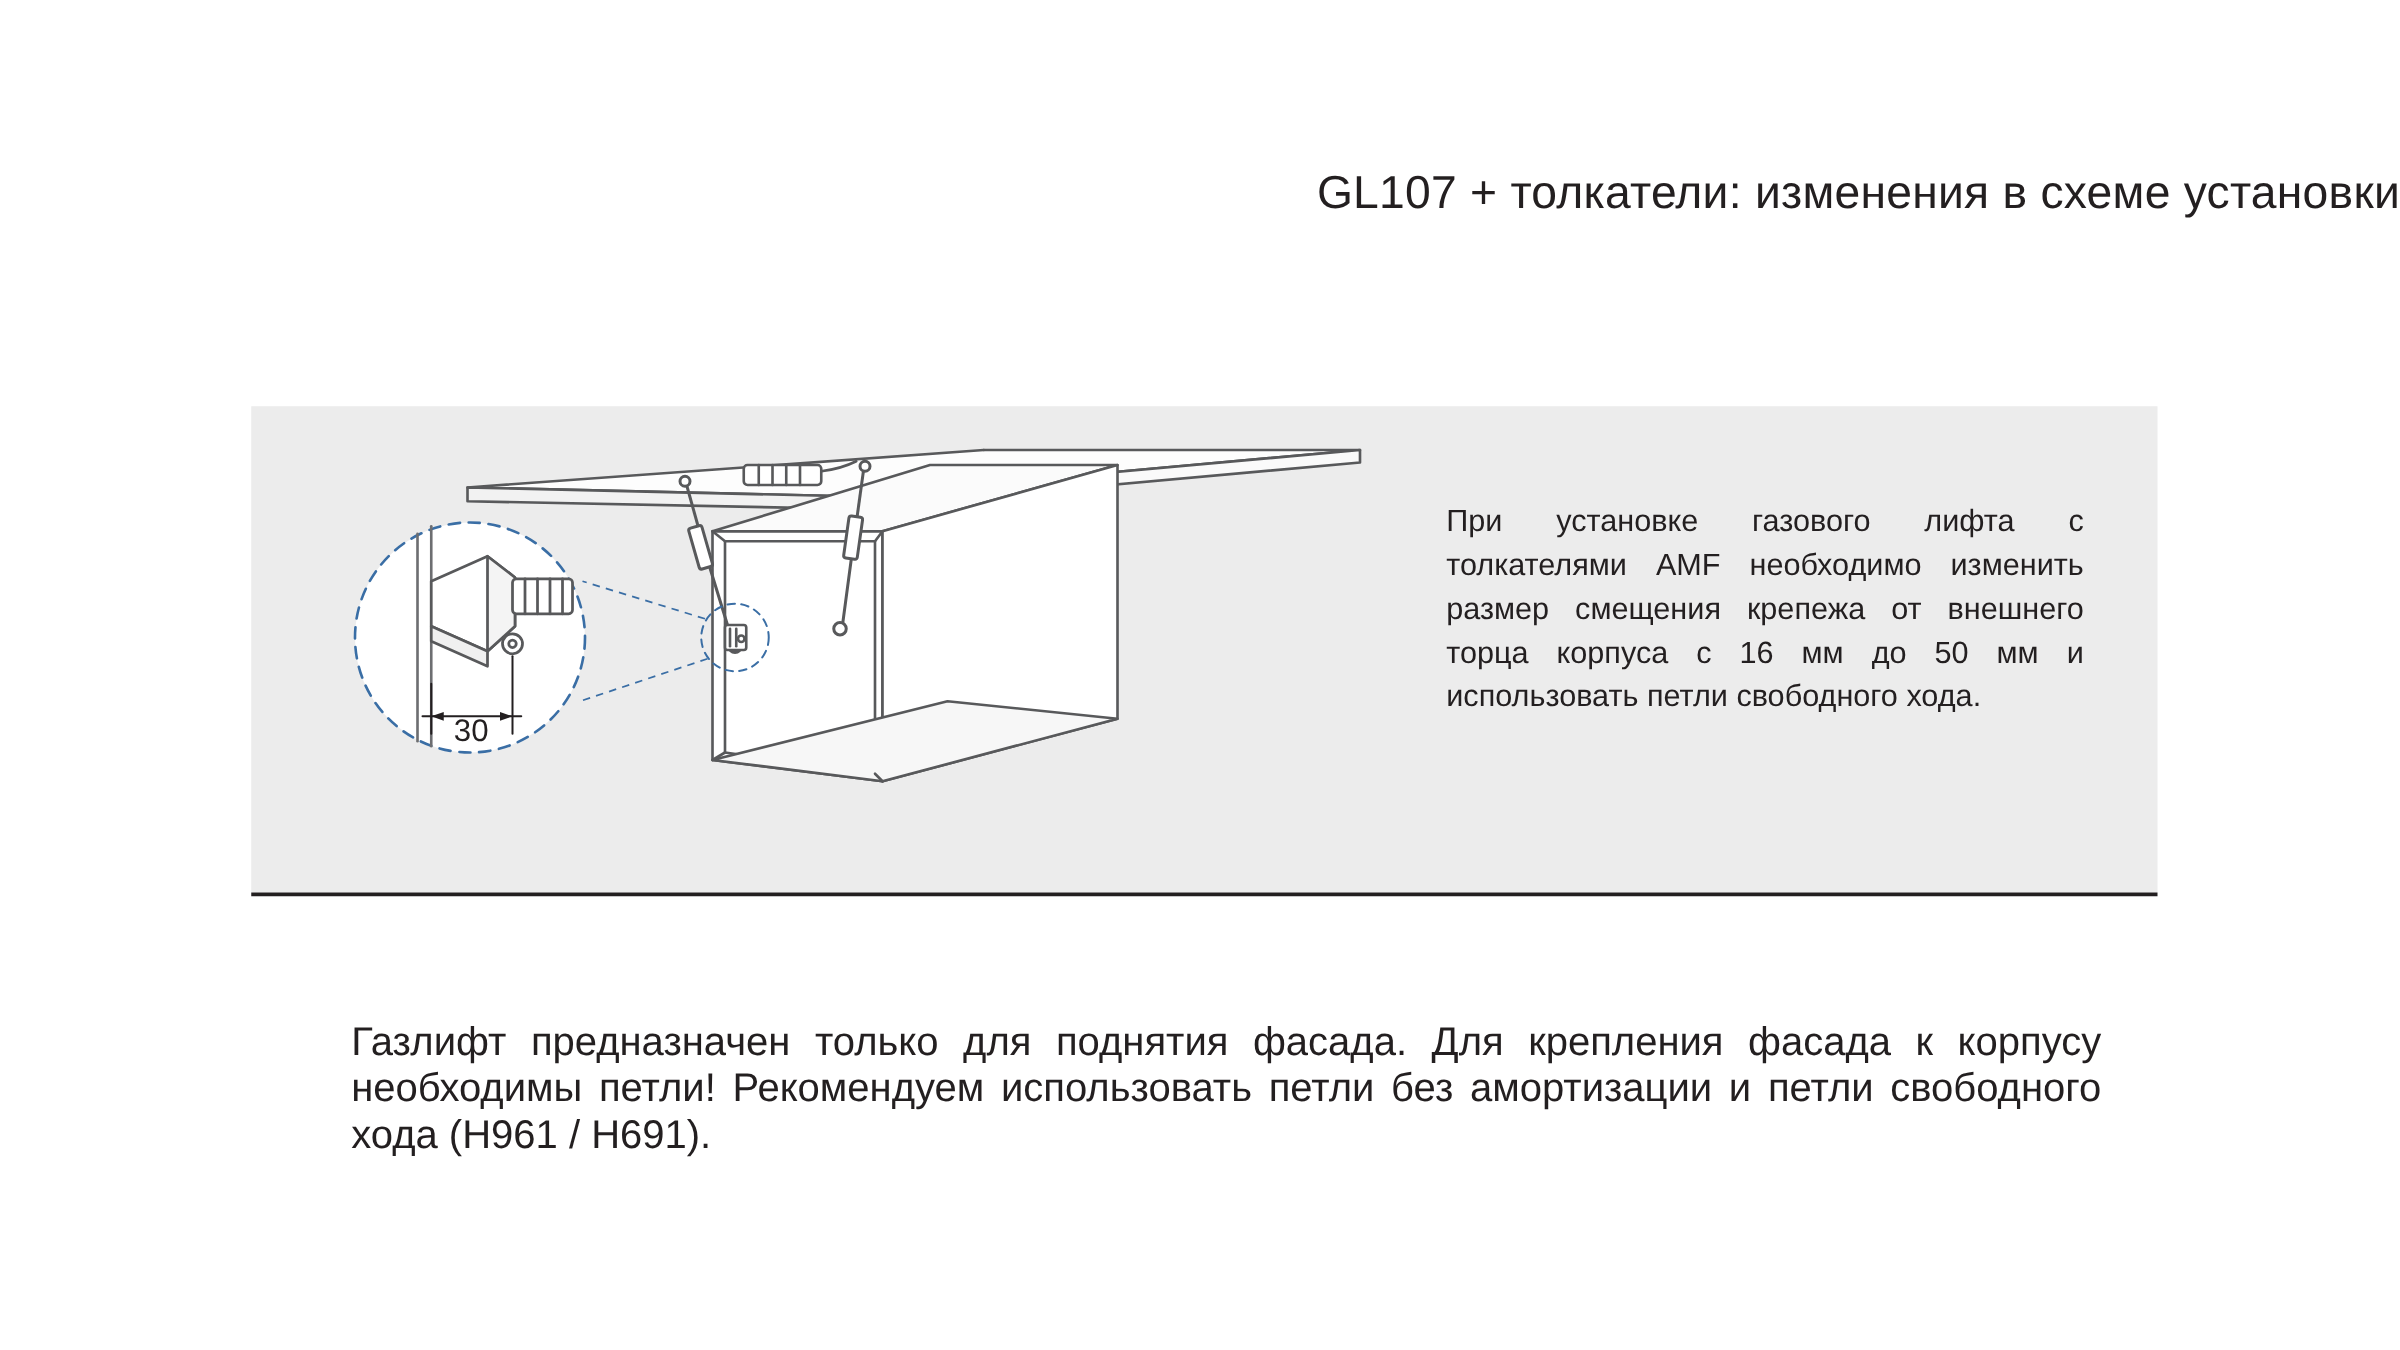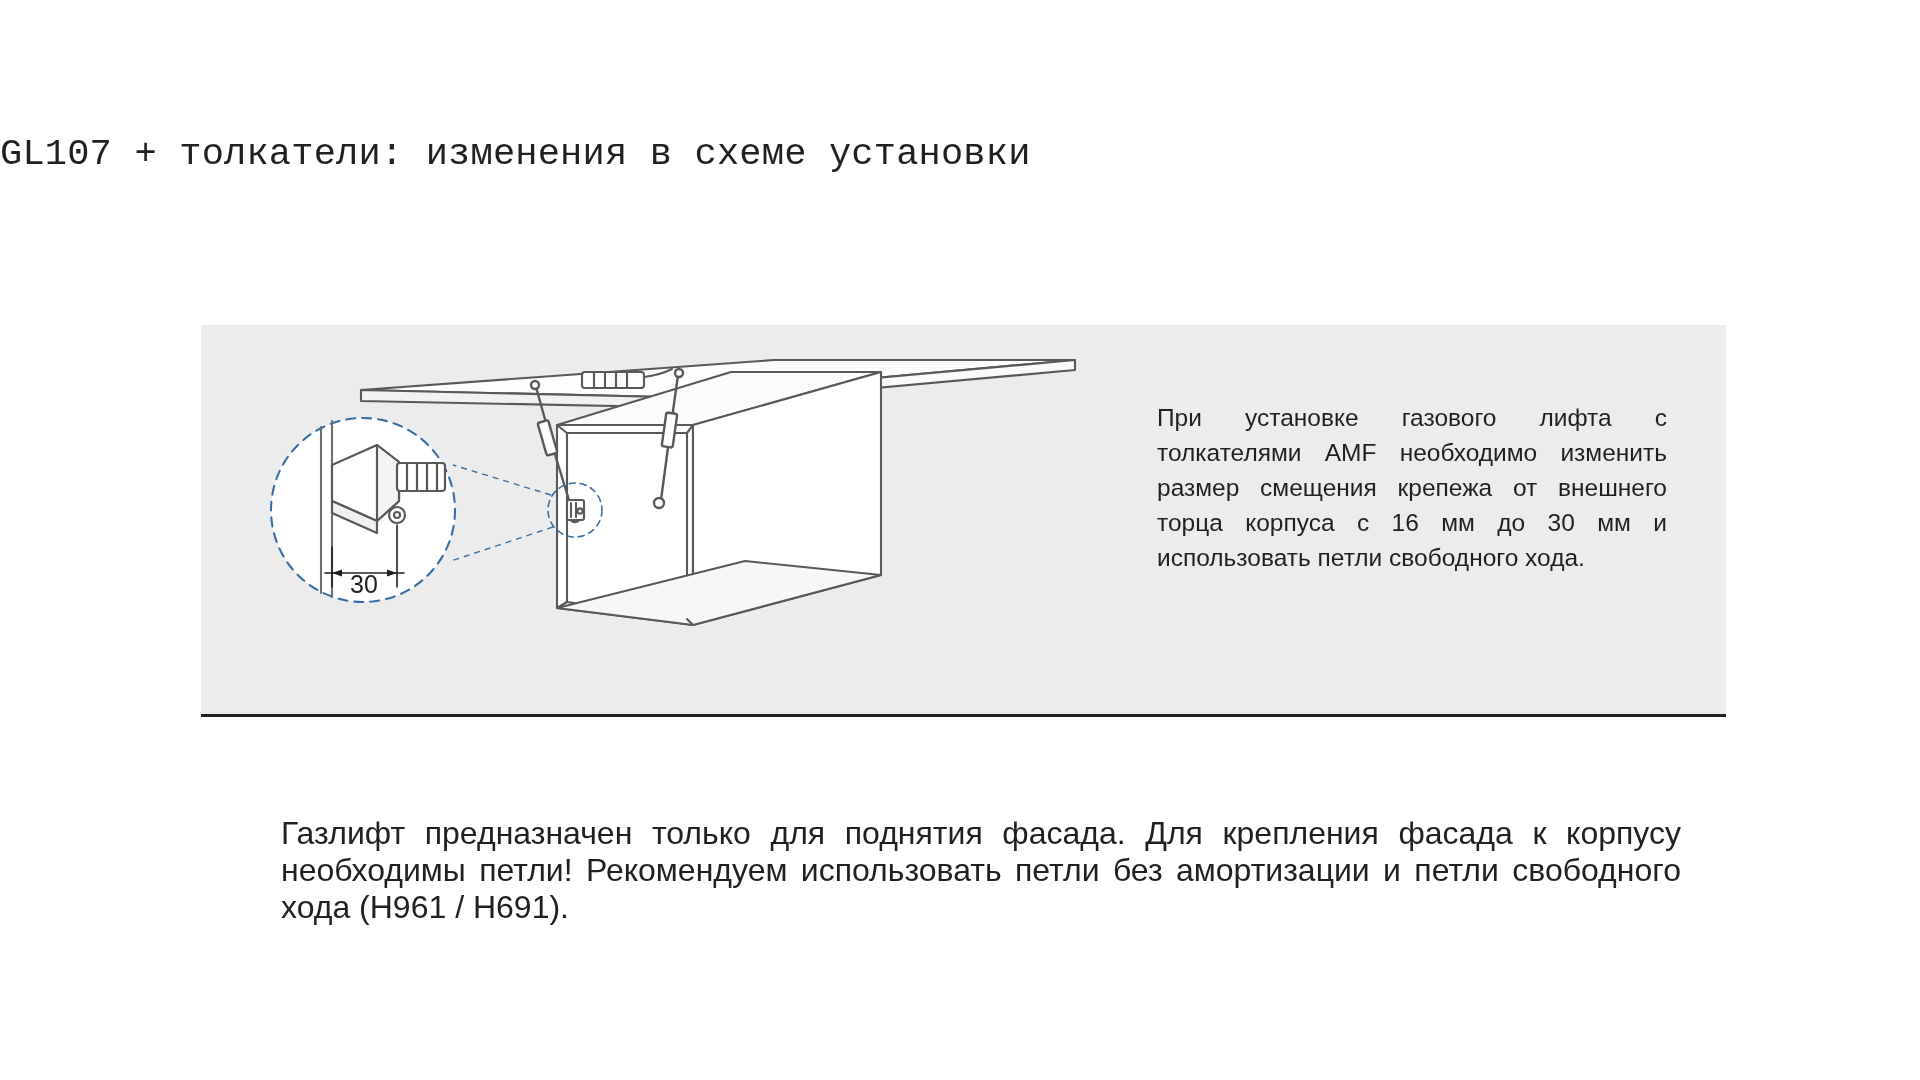--- a/index.html
+++ b/index.html
@@ -20,26 +20,26 @@
     position: absolute;
     inset: 0;
   }
 
   
   .slide-title {
     position: absolute;
     left: 0;
     right: 0;
     top: 133px;
-    text-align: left;
+    text-align: right;
     font-size: 37px;
     font-weight: 400;
     letter-spacing: 0.2px;
     color: #231f20;
-    font-family: Liberation Mono, monospace;
+    font-family: Liberation Sans, sans-serif;
   }
 
   
   .panel {
     position: absolute;
     left: 201px;
     top: 325px;
     width: 1525px;
     height: 389px;
     background: #ececec;
@@ -50,21 +50,21 @@
     left: 201px;
     top: 714px;
     width: 1525px;
     height: 3px;
     background: #231f20;
   }
 
   
   .drawing {
     position: absolute;
-    left: 201px;
+    left: 214px;
     top: 325px;
     width: 950px;
     height: 389px;
   }
   .drawing svg { display: block; }
 
   
   .panel-text {
     position: absolute;
     left: 1157px;
@@ -193,17 +193,17 @@
 
       <text x="163" y="268" text-anchor="middle" font-family="Liberation Sans, sans-serif" font-size="25" fill="#231f20">30</text>
 
       <g stroke="#3a6ea5" stroke-width="1.4" stroke-dasharray="6 5" fill="none">
         <line x1="350" y1="170" x2="252" y2="140"></line>
         <line x1="352" y1="202" x2="250" y2="236"></line>
       </g>
     </svg>
   </div>
 
-  <div class="panel-text">При установке газового лифта с толкателями AMF необходимо изменить размер смещения крепежа от внешнего торца корпуса с 16 мм до 30 мм и использовать петли свободного хода.</div>
+  <div class="panel-text">При установке газового лифта с толкателями AMF необходимо изменить размер смещения крепежа от внешнего торца корпуса с 16 мм до 50 мм и использовать петли свободного хода.</div>
 
   <div class="bottom-note">Газлифт предназначен только для поднятия фасада. Для крепления фасада к корпусу необходимы петли! Рекомендуем использовать петли без амортизации и петли свободного хода (H961 / H691).</div>
 
 </div>
 
 </body></html>

